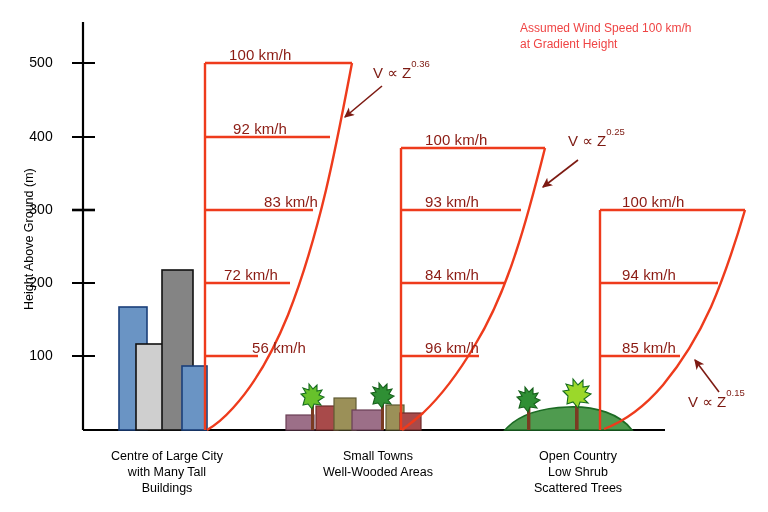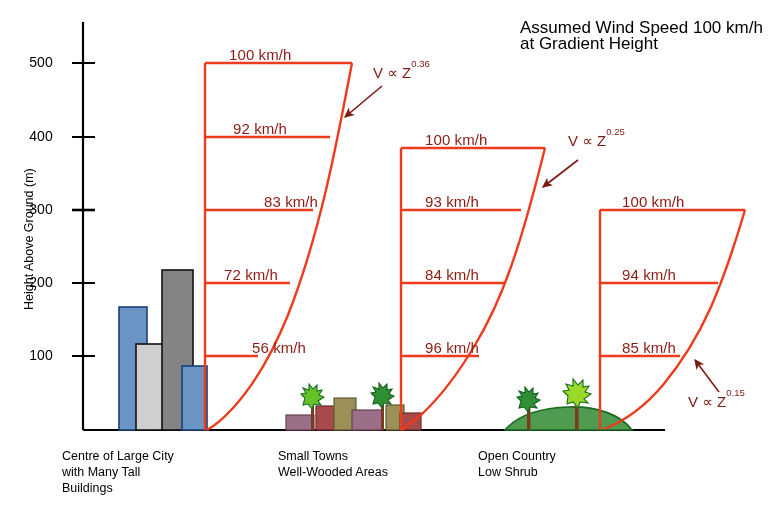--- a/index.html
+++ b/index.html
@@ -30,36 +30,37 @@
   }
   .vlabel{
     position:absolute;
     font-size:15px;
     color:#8b1a12;
     white-space:nowrap;
     letter-spacing:0.1px;
   }
   .assumed{
     position:absolute;
-    font-size:17px;
-    color:#000000;
+    font-size:12px;
+    color:#ef4444;
     line-height:16px;
     white-space:nowrap;
   }
   .powerlaw{
     position:absolute;
     font-size:15px;
     color:#7d1a12;
     white-space:nowrap;
   }
   .powerlaw sup{font-size:9.5px;top:-0.55em;position:relative;}
   .xcap{
     position:absolute;
     font-size:12.5px;
     color:#000;
+    text-align:center;
     line-height:16px;
     white-space:nowrap;
   }
 </style>
 </head>
 <body>
 
 <div id="stage">
 
   <svg class="layer" viewBox="0 0 768 512">
@@ -195,15 +196,16 @@
     <div>with Many Tall</div>
     <div>Buildings</div>
   </div>
   <div class="xcap" style="left:278px;top:448px;width:200px;">
     <div>Small Towns</div>
     <div>Well-Wooded Areas</div>
   </div>
   <div class="xcap" style="left:478px;top:448px;width:200px;">
     <div>Open Country</div>
     <div>Low Shrub</div>
+    <div>Scattered Trees</div>
   </div>
 
 </div>
 
 </body></html>

